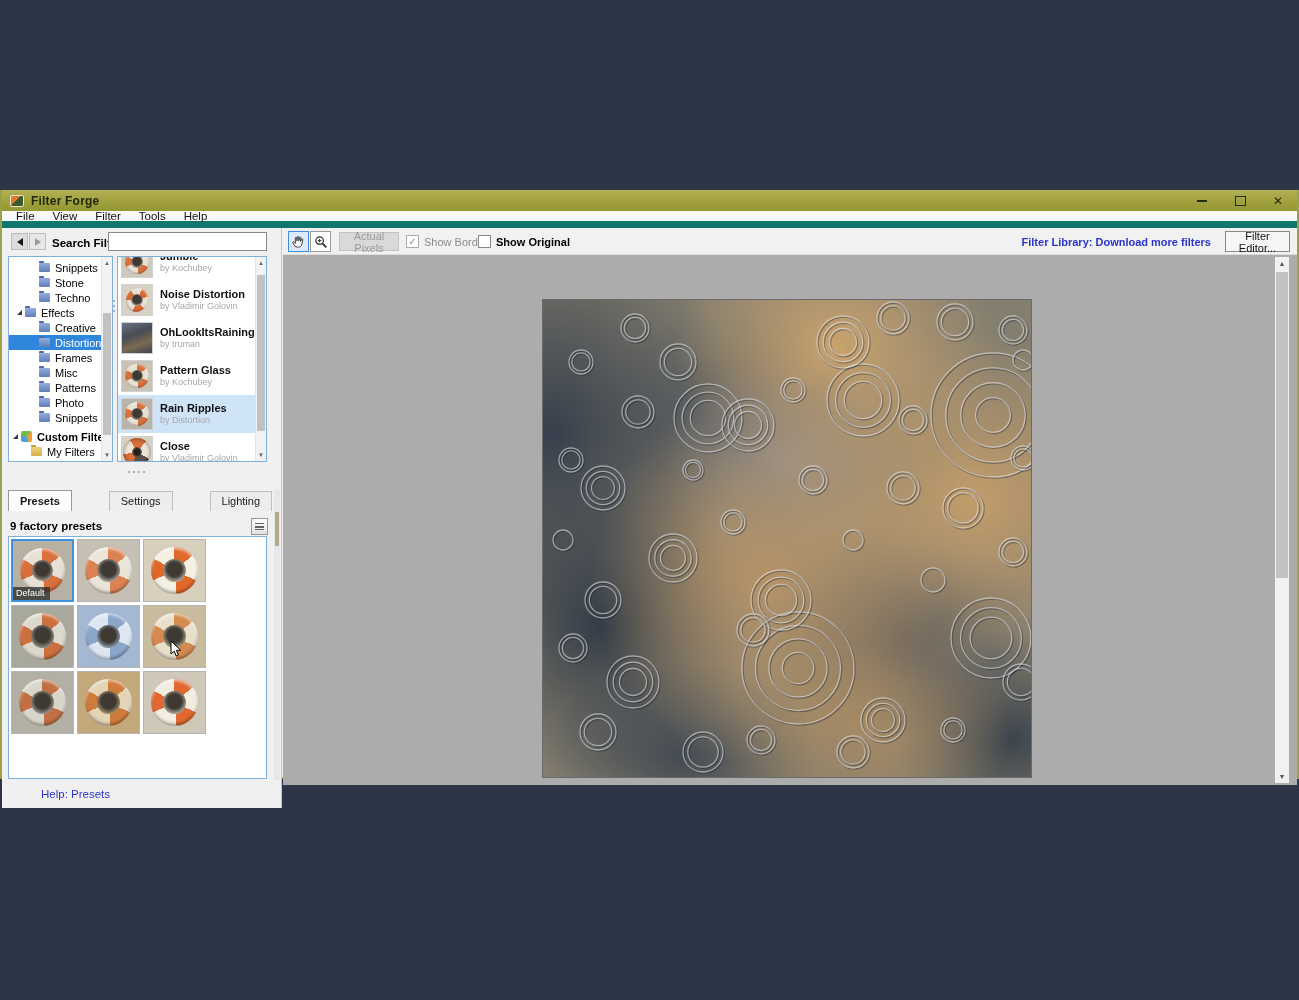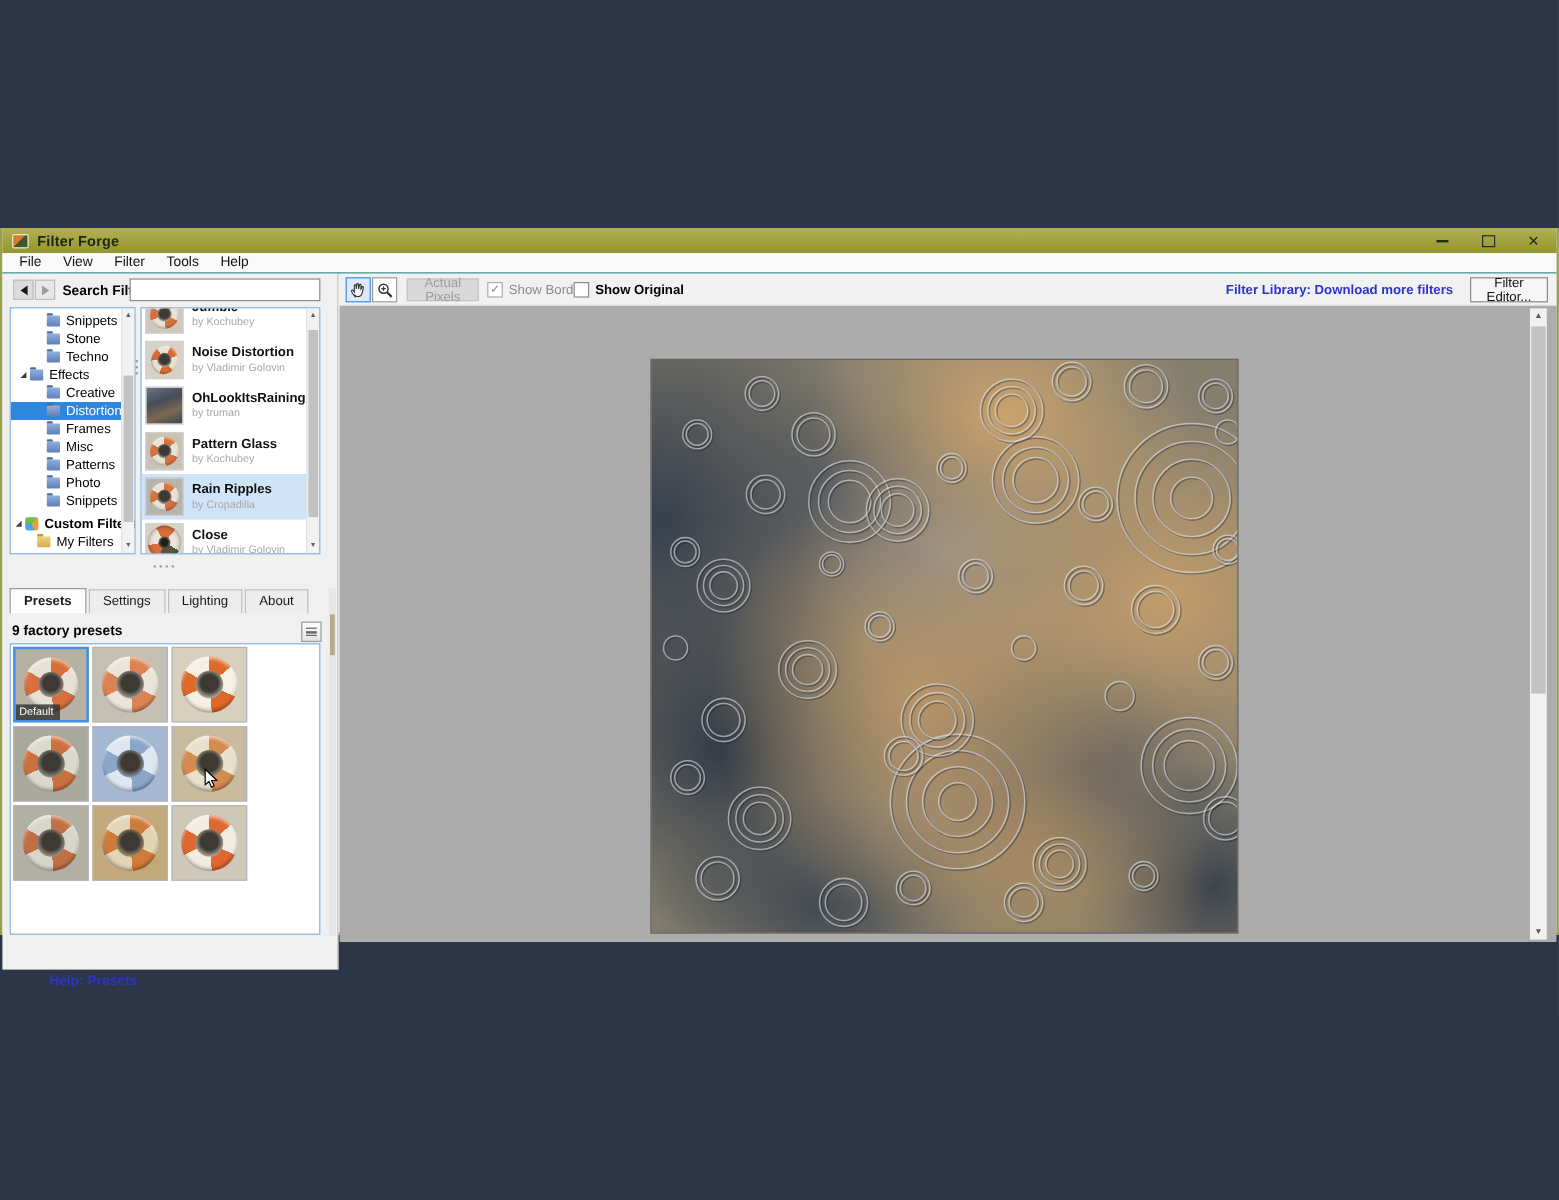--- a/index.html
+++ b/index.html
@@ -15,21 +15,21 @@
   .appicon{width:14px;height:12px;margin:0 7px 0 8px;border:1px solid #e8e6d0;border-radius:2px;
     background:linear-gradient(135deg,#e07830 0 45%,#3c5a2c 45% 100%);}
   .apptitle{font-size:12px;font-weight:bold;color:#20290e;letter-spacing:.2px;}
   .wbtns{position:absolute;right:0;top:0;height:21px;display:flex;}
   .wbtn{width:38px;height:21px;display:flex;align-items:center;justify-content:center;color:#242d10;cursor:default;}
   .glyph-min::after{content:"";display:block;width:10px;height:2px;background:#242d10;}
   .glyph-max::after{content:"";display:block;width:9px;height:8px;border:1.5px solid #242d10;}
   .glyph-close::after{content:"\2715";font-size:12px;font-weight:bold;}
 
   .menubar{position:absolute;left:0;top:21px;width:100%;height:17px;background:#f9f9f9;
-    border-bottom:1px solid #0f766e;display:flex;align-items:center;padding-left:6px;gap:2px;}
+    border-bottom:7px solid #0f766e;display:flex;align-items:center;padding-left:6px;gap:2px;}
   .menuitem{padding:1px 8px;font-size:11.5px;color:#111;}
 
   .content{position:absolute;left:0;top:38px;width:1295px;height:580px;}
 
   
   .leftpanel{position:absolute;left:0;top:0;width:280px;height:100%;background:#f0f0f0;border-right:1px solid #c6c6c6;}
   .navbtn{position:absolute;top:5px;width:17px;height:17px;background:#dcdcdc;border:1px solid #bdbdbd;
     display:flex;align-items:center;justify-content:center;}
   .navbtn.back{left:9px;}
   .navbtn.fwd{left:27px;background:#e7e7e7;}
@@ -84,21 +84,21 @@
     box-shadow:inset 0 0 4px rgba(0,0,0,.5);}
   .twirl::after{content:"";position:absolute;left:9px;top:9px;right:9px;bottom:9px;border-radius:50%;
     background:radial-gradient(circle,#221f1c 0 40%,rgba(90,82,72,.8) 70%,transparent 85%);}
 
   .vsplit{position:absolute;left:110px;top:72px;width:3px;height:16px;display:flex;flex-direction:column;gap:3px;align-items:center;}
   .vsplit i{width:2px;height:2px;background:#9a9a9a;border-radius:50%;}
   .hsplit{position:absolute;left:126px;top:242px;height:3px;display:flex;gap:3px;align-items:center;}
   .hsplit i{width:2px;height:2px;background:#9a9a9a;border-radius:50%;}
 
   
-  .tabs{position:absolute;left:6px;top:261px;height:22px;display:flex;align-items:flex-end;}
+  .tabs{position:absolute;left:6px;top:261px;height:22px;display:flex;align-items:flex-end;gap:35px;}
   .tab{padding:3px 11px 4px;font-size:11px;color:#1a1a1a;border:1px solid #bfbfbf;border-bottom:none;background:#ededed;margin-right:2px;}
   .tab.active{background:#fdfdfd;border-color:#9a9a9a;font-weight:600;padding-top:4px;}
   .presetcount{position:absolute;left:8px;top:292px;font-size:11.5px;font-weight:700;color:#000;}
   .viewbtn{position:absolute;left:249px;top:290px;width:17px;height:17px;border:1px solid #9a9a9a;
     background:linear-gradient(#fdfdfd,#e3e3e3);display:flex;align-items:center;justify-content:center;}
   .viewbtn .bars{width:9px;height:7px;border-top:1.5px solid #666;border-bottom:1.5px solid #666;position:relative;}
   .viewbtn .bars::after{content:"";position:absolute;left:0;top:2.2px;width:100%;height:1.5px;background:#666;}
 
   
   .presetbox{position:absolute;left:6px;top:308px;width:259px;height:243px;background:#fff;border:1px solid #7fb0dd;}
@@ -108,21 +108,21 @@
   .pring{position:absolute;left:7px;top:7px;right:7px;bottom:7px;border-radius:50%;
     background:conic-gradient(var(--pa,#d8703c) 0 50deg,var(--pb,#e8e2d4) 50deg 115deg,var(--pa,#d8703c) 115deg 175deg,var(--pb,#e8e2d4) 175deg 245deg,var(--pa,#d8703c) 245deg 300deg,var(--pb,#e8e2d4) 300deg 360deg);
     box-shadow:inset 0 2px 3px rgba(255,255,255,.6),inset 0 -2px 3px rgba(0,0,0,.35);}
   .phole{position:absolute;left:19px;top:19px;right:19px;bottom:19px;border-radius:50%;
     background:radial-gradient(circle at 50% 45%,#3e3a33 0 42%,var(--pbg,#b8b2a6) 82%);}
   .pbadge{position:absolute;left:0;bottom:0;background:rgba(45,45,45,.78);color:#fff;font-size:9px;padding:1px 5px 2px 3px;}
 
   .thinsb{position:absolute;left:272px;top:262px;width:6px;height:290px;background:#e7e7e7;}
   .thinsb .thumb{position:absolute;left:1px;right:1px;top:22px;height:34px;background:#b5a98e;}
 
-  .helplink{position:absolute;left:6px;top:584px;font-size:11.5px;font-weight:700;color:#2b35c9;padding-left:33px;}
+  .helplink{position:absolute;left:6px;top:560px;font-size:11.5px;font-weight:400;color:#2b35c9;padding-left:33px;}
 
   
   .rightpanel{position:absolute;left:281px;top:0;right:0;height:100%;}
   .rtoolbar{position:absolute;left:0;top:0;width:100%;height:27px;background:#f1f1f1;border-bottom:1px solid #dcdcdc;}
   .toolbtn{position:absolute;top:3px;width:21px;height:21px;display:flex;align-items:center;justify-content:center;background:#fff;border:1px solid #9a9a9a;}
   .toolbtn.sel{border:1px solid #3c8ed8;background:#dceafc;}
   .btn{font-family:inherit;font-size:11px;display:flex;align-items:center;justify-content:center;}
   .actualbtn{position:absolute;left:56px;top:4px;width:60px;height:19px;background:#d9d9d9;border:1px solid #c3c3c3;color:#9b9b9b;}
   .cb{position:absolute;top:7px;width:13px;height:13px;background:#fff;border:1px solid #8a8a8a;display:flex;align-items:center;justify-content:center;}
   .cb.checked::after{content:"\2713";font-size:10px;color:#8a8a8a;font-weight:bold;}
@@ -308,21 +308,21 @@
                   <div class="fauthor">by Kochubey</div>
                 </div>
             </div>
             <div class="frow sel">
               <div class="mthumb" style="--tbg:#b8b4ac;">
                   <div class="mring"></div>
                   <div class="mhole"></div>
                 </div>
               <div class="fmeta">
                   <div class="fname">Rain Ripples</div>
-                  <div class="fauthor">by Cropadilla</div>
+                  <div class="fauthor">by Distortion</div>
                 </div>
             </div>
             <div class="frow">
               <div class="mthumb t-twirlbg">
                   <div class="twirl"></div>
                 </div>
               <div class="fmeta">
                   <div class="fname">Close</div>
                   <div class="fauthor">by Vladimir Golovin</div>
                 </div>

